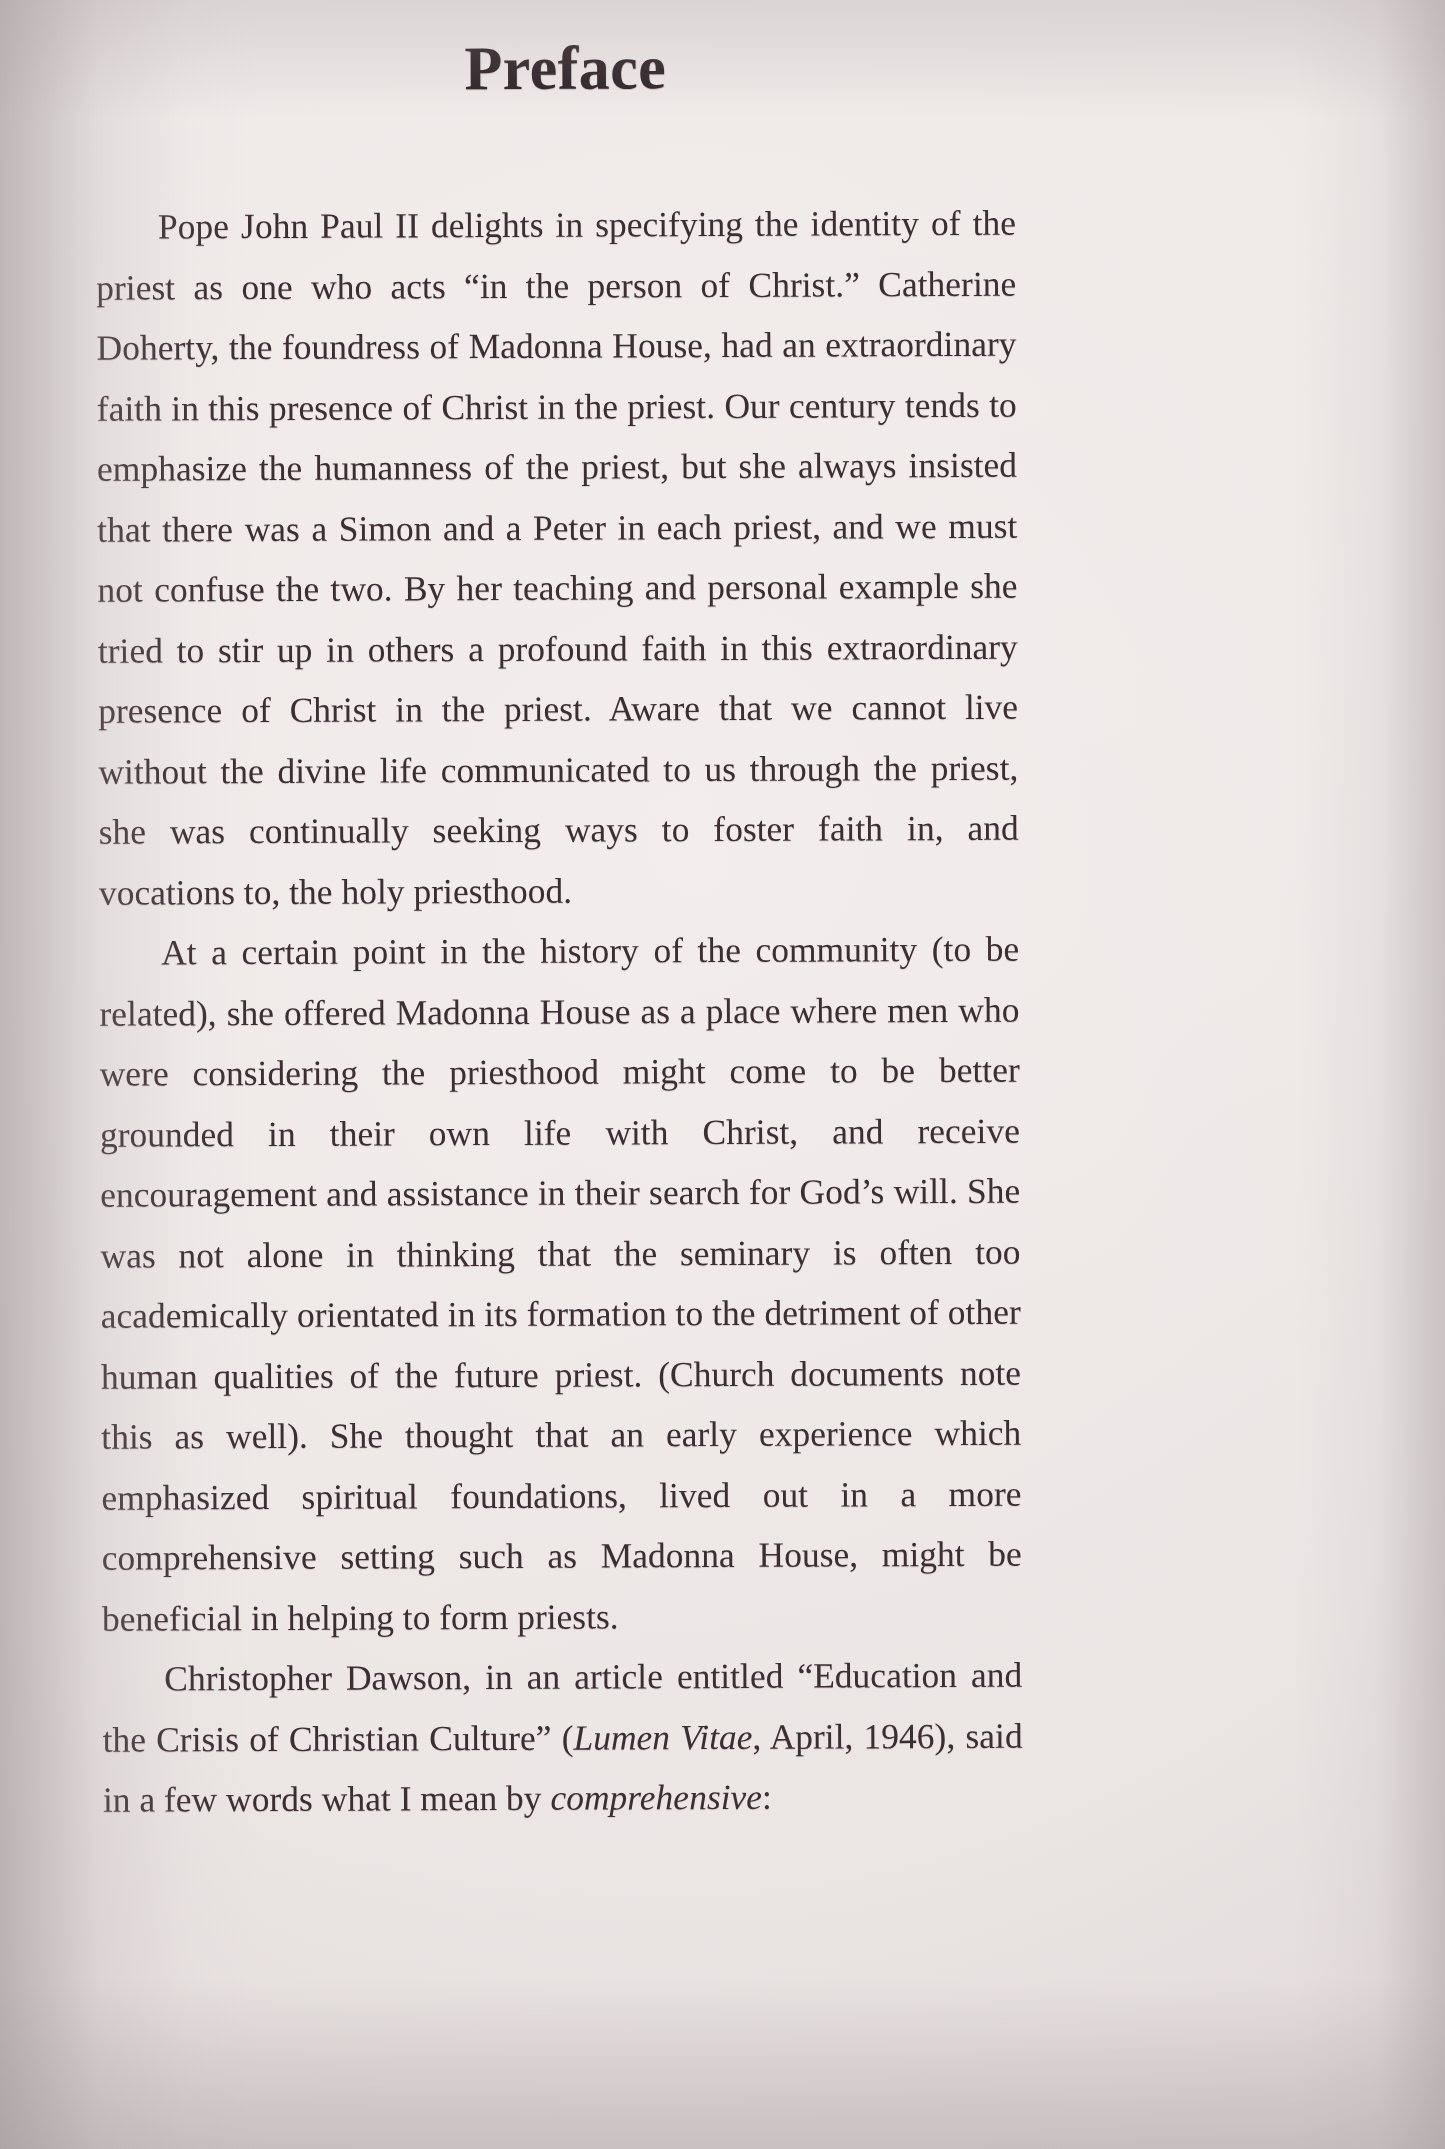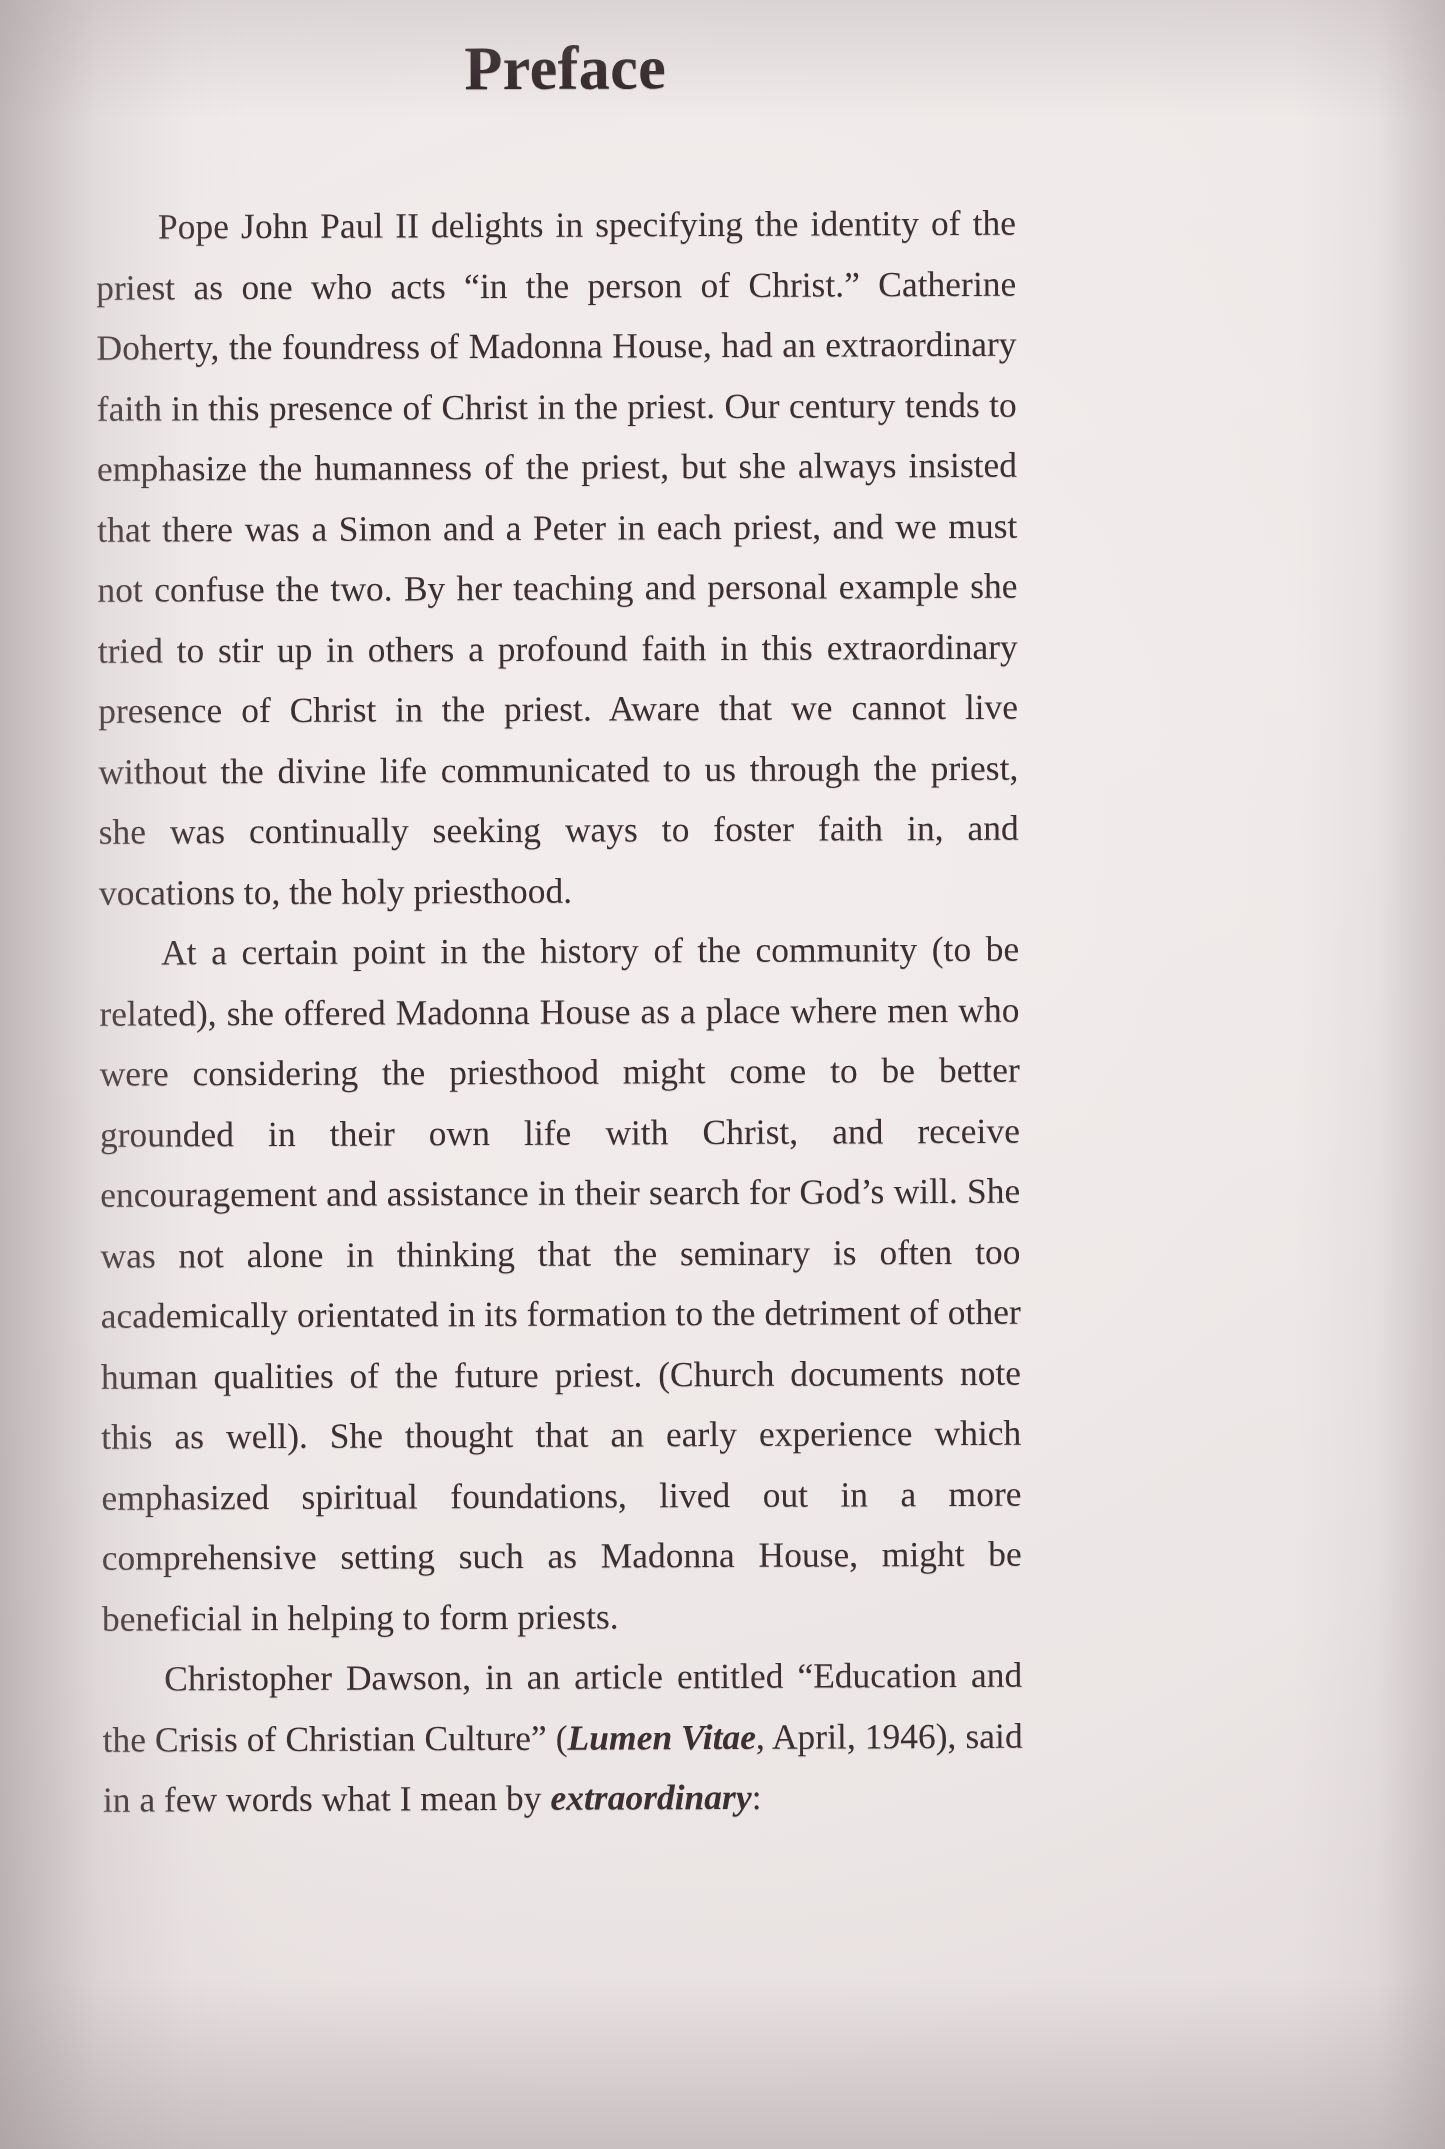--- a/index.html
+++ b/index.html
@@ -82,21 +82,21 @@
     text-justify: inter-word;
     font-size: 35.5px;
     line-height: 60.5px;
     color: #3b2f33;
     text-indent: 62px;
     hyphens: manual;
     text-shadow: 0 1px 0 rgba(130,80,100,0.18);
   }
   p.para + p.para { margin-top: 0; }
 
-  em { font-style: italic; font-weight: bold; }
+  em { font-style: italic; }
 
   
   .tilt {
     transform: rotate(-0.25deg);
     transform-origin: 50% 40%;
   }
 </style>
 </head>
 <body>
 
@@ -109,21 +109,21 @@
 
       <h1 class="page-title">Preface</h1>
 
       <div class="body-text">
 
         <p class="para">Pope John Paul II delights in specifying the identity of the priest as one who acts “in the person of Christ.” Catherine Doherty, the foundress of Madonna House, had an extraordinary faith in this presence of Christ in the priest. Our century tends to emphasize the humanness of the priest, but she always insisted that there was a Simon and a Peter in each priest, and we must not confuse the two. By her teaching and personal example she tried to stir up in others a profound faith in this extraordinary presence of Christ in the priest. Aware that we cannot live without the divine life communicated to us through the priest, she was continually seeking ways to foster faith in, and vocations to, the holy priesthood.</p>
 
         <p class="para">At a certain point in the history of the community (to be related), she offered Madonna House as a place where men who were considering the priesthood might come to be better grounded in their own life with Christ, and receive encouragement and assistance in their search for God’s will. She was not alone in thinking that the seminary is often too academically orientated in its formation to the detriment of other human qualities of the future priest. (Church documents note this as well). She thought that an early experience which emphasized spiritual foundations, lived out in a more comprehensive setting such as Madonna House, might be beneficial in helping to form priests.</p>
 
         <p class="para">
-          <span>Christopher Dawson, in an article entitled “Education and the Crisis of Christian Culture” (</span><em>Lumen Vitae</em><span>, April, 1946), said in a few words what I mean by </span><em>extraordinary</em><span>:</span>
+          <span>Christopher Dawson, in an article entitled “Education and the Crisis of Christian Culture” (</span><em>Lumen Vitae</em><span>, April, 1946), said in a few words what I mean by </span><em>comprehensive</em><span>:</span>
         </p>
 
       </div>
     </div>
   </div>
 
   <div class="shade-left"></div>
   <div class="shade-right"></div>
   <div class="shade-top"></div>
   <div class="shade-bottom"></div>

